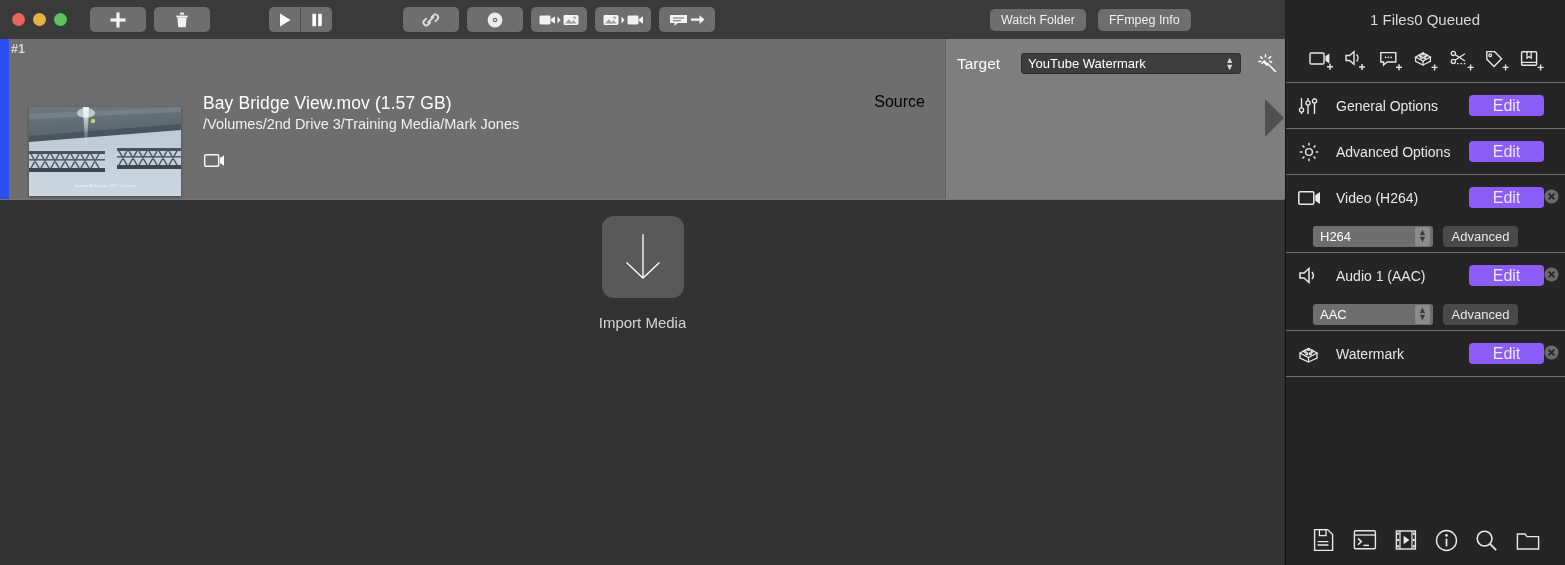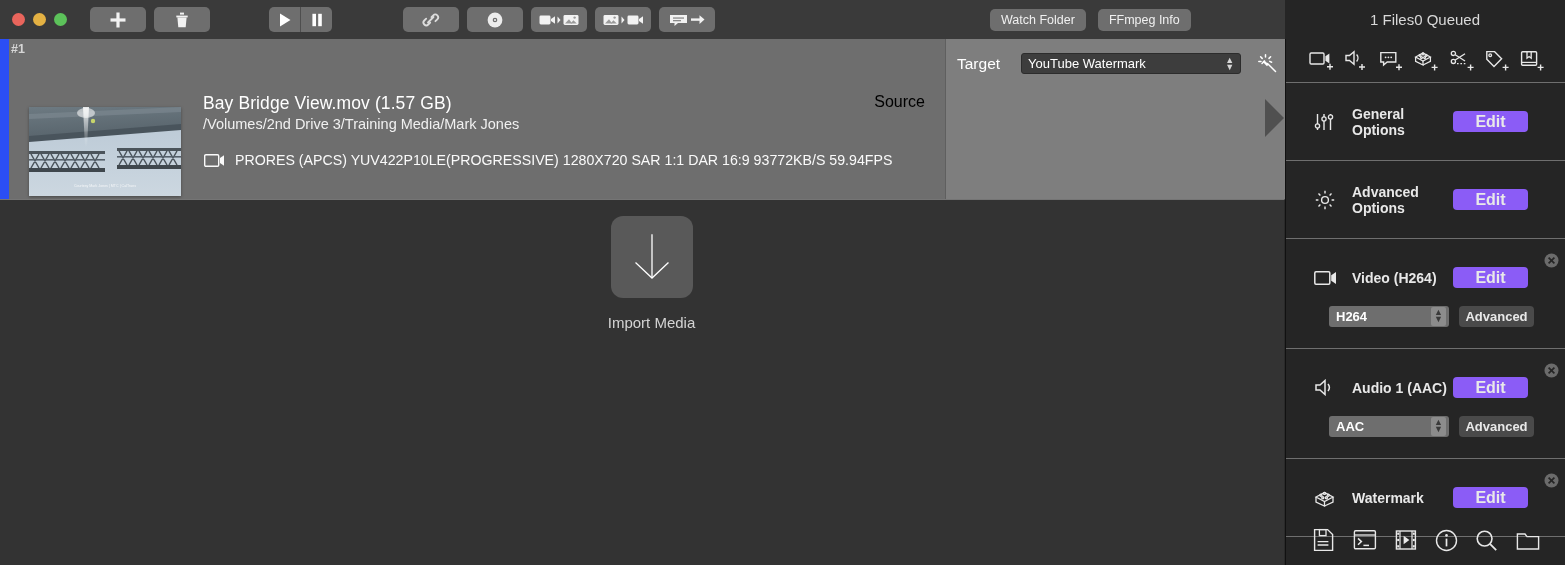--- a/index.html
+++ b/index.html
@@ -127,21 +127,21 @@
   }
 
   
   #main {
     position: absolute; left: 0; top: 199px; width: 1285px; height: 366px;
     background: #333333;
     border-top: 1px solid #757575;
     border-right: 1px solid #2a2a2a;
   }
   #importWrap {
-    position: absolute; left: 9px; top: 16px; width: 1285px;
+    position: absolute; left: 0; top: 16px; width: 1285px;
     display: flex; flex-direction: column; align-items: center;
   }
   #importBox {
     width: 82px; height: 82px; background: #595959; border-radius: 12px;
     display: flex; align-items: center; justify-content: center;
   }
   #importLabel { margin-top: 16px; color: #d4d4d4; font-size: 15px; }
 
   
   #sidebar {
@@ -151,22 +151,21 @@
   }
   #addIcons {
     height: 43px; display: flex; align-items: center;
     justify-content: space-around; padding: 0 14px 0 18px;
   }
   .addIcon { width: 26px; height: 26px; display:flex; align-items:center; justify-content:center; }
 
   .srow {
     position: relative;
     border-top: 1px solid #6f6f6f;
-    padding: 16px;
-    font-weight: bold;
+    padding: 0;
   }
   .srowMain {
     display: flex; align-items: center; height: 45px; padding-left: 12px;
   }
   .srowIcon { width: 30px; display: flex; align-items: center; }
   .srowLabel { color: #e8e8e8; font-size: 14px; flex: 1; margin-left: 8px; }
   .editBtn {
     width: 75px; height: 21px; background: #8b5cf6; border-radius: 4px;
     color: #e9e9e9; font-size: 16px;
     display: flex; align-items: center; justify-content: center;
@@ -373,21 +372,20 @@
       <div id="metaTitle">Bay Bridge View.mov  (1.57 GB)</div>
       <div id="metaPath">/Volumes/2nd Drive 3/Training Media/Mark Jones</div>
       <div id="streams">
         <div class="streamline">
           <span class="sicon">
             <svg width="21" height="13" viewBox="0 0 21 13">
               <rect x="0.7" y="0.7" width="14" height="11.6" rx="1.2" fill="none" stroke="#fafafa" stroke-width="1.4"></rect>
               <path d="M16 4 L20 1.2 L20 11.8 L16 9 Z" fill="#fafafa"></path>
             </svg>
           </span>
-          <span>PRORES (APCS)  YUV422P10LE(PROGRESSIVE) 1280X720 SAR 1:1 DAR 16:9 93772KB/S 59.94FPS</span>
         </div>
       </div>
     </div>
 
     <div id="sourceLabel">Source</div>
   </div>
 
   <div id="target">
     <div id="targetHead">
       <span id="targetLabel">Target</span>

